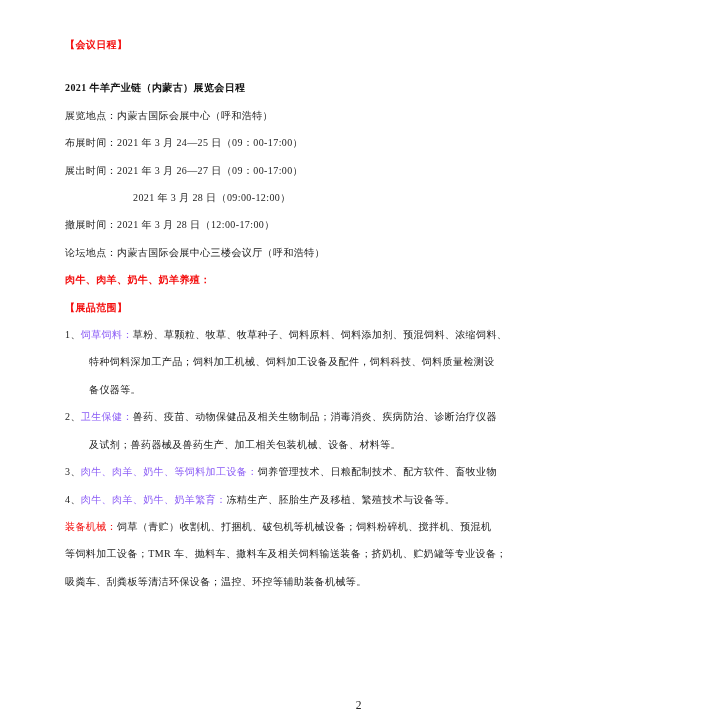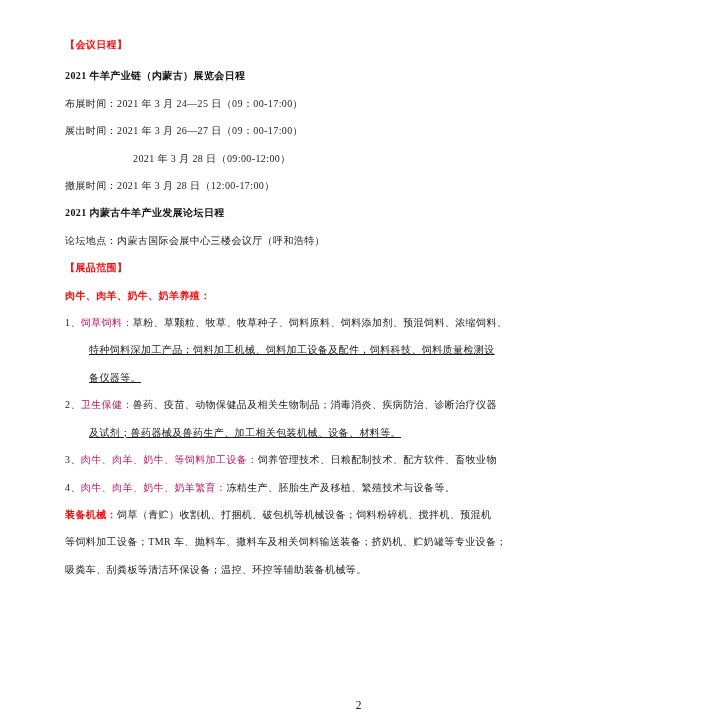--- a/index.html
+++ b/index.html
@@ -16,54 +16,54 @@
     left: 65px; top: 0;
     width: 648px;
     padding-top: 31px;
     font-size: 10px;
     line-height: 27.4px;
     letter-spacing: 0.4px;
   }
   .line { white-space: nowrap; }
   .red-bold  { color: #f40d0d; font-weight: 700; }
   .black-bold{ color: #111111; font-weight: 700; }
-  .mt4 { margin-top: 4px; font-family: Liberation Serif, serif; }
-  .kw      { color: #be185d; }
-  .kw-bold { color: #f40d0d; font-weight: 700; text-align: right; }
+  .mt4 { margin-top: 16px; font-family: Liberation Serif, serif; }
+  .kw      { color: #8b5cf6; }
+  .kw-bold { color: #f40d0d; font-weight: 400; text-align: right; }
   .indent-date { padding-left: 68px; }
-  .hang { padding-left: 24px; text-decoration: underline; }
+  .hang { padding-left: 24px; }
   .page-number {
     position: absolute;
     top: 699px; left: 0; width: 717px;
     text-align: center;
     font-size: 11.5px;
     color: #222222;
   }
 </style>
 </head>
 <body>
 
 <div class="doc">
 
   <div class="line red-bold">【会议日程】</div>
 
   <div class="line black-bold mt4">2021 牛羊产业链（内蒙古）展览会日程</div>
 
+  <div class="line">展览地点：内蒙古国际会展中心（呼和浩特）</div>
   <div class="line">布展时间：2021 年 3 月 24—25 日（09：00-17:00）</div>
   <div class="line">展出时间：2021 年 3 月 26—27 日（09：00-17:00）</div>
   <div class="line indent-date">2021 年 3 月 28 日（09:00-12:00）</div>
   <div class="line">撤展时间：2021 年 3 月 28 日（12:00-17:00）</div>
 
-  <div class="line black-bold">2021 内蒙古牛羊产业发展论坛日程</div>
 
   <div class="line">论坛地点：内蒙古国际会展中心三楼会议厅（呼和浩特）</div>
 
+  <div class="line red-bold">肉牛、肉羊、奶牛、奶羊养殖：</div>
+
   <div class="line red-bold">【展品范围】</div>
-
-  <div class="line red-bold">肉牛、肉羊、奶牛、奶羊养殖：</div>
 
   <div class="line"><span>1、</span><span class="kw">饲草饲料：</span><span>草粉、草颗粒、牧草、牧草种子、饲料原料、饲料添加剂、预混饲料、浓缩饲料、</span></div>
   <div class="line hang">特种饲料深加工产品；饲料加工机械、饲料加工设备及配件，饲料科技、饲料质量检测设</div>
   <div class="line hang">备仪器等。</div>
 
   <div class="line"><span>2、</span><span class="kw">卫生保健：</span><span>兽药、疫苗、动物保健品及相关生物制品；消毒消炎、疾病防治、诊断治疗仪器</span></div>
   <div class="line hang">及试剂；兽药器械及兽药生产、加工相关包装机械、设备、材料等。</div>
 
   <div class="line"><span>3、</span><span class="kw">肉牛、肉羊、奶牛、等饲料加工设备：</span><span>饲养管理技术、日粮配制技术、配方软件、畜牧业物</span></div>
 

